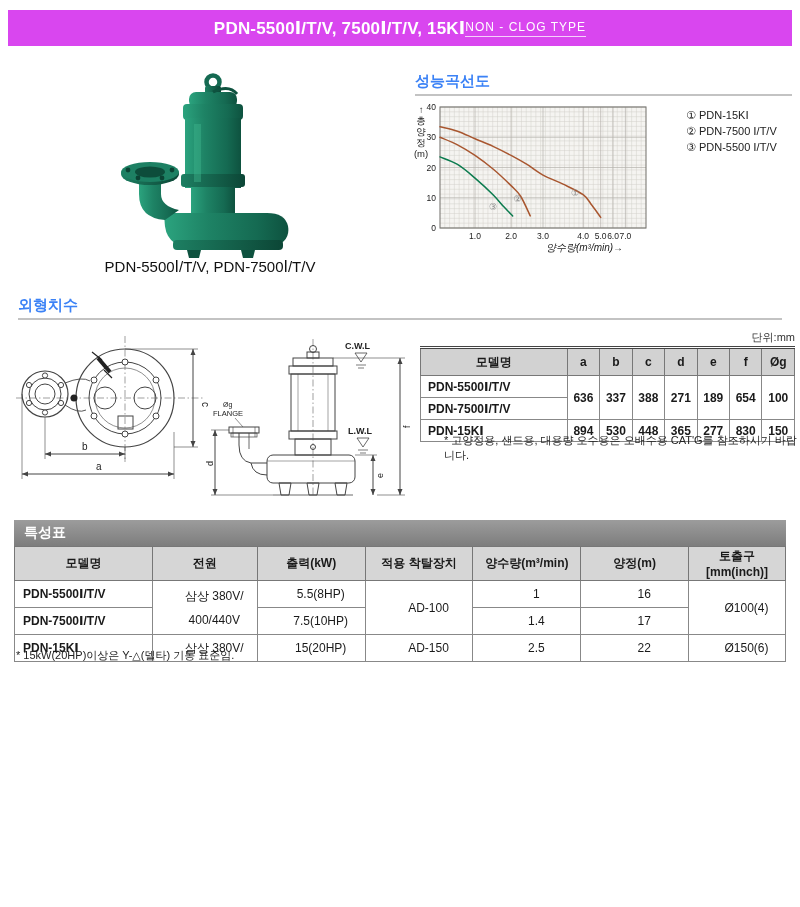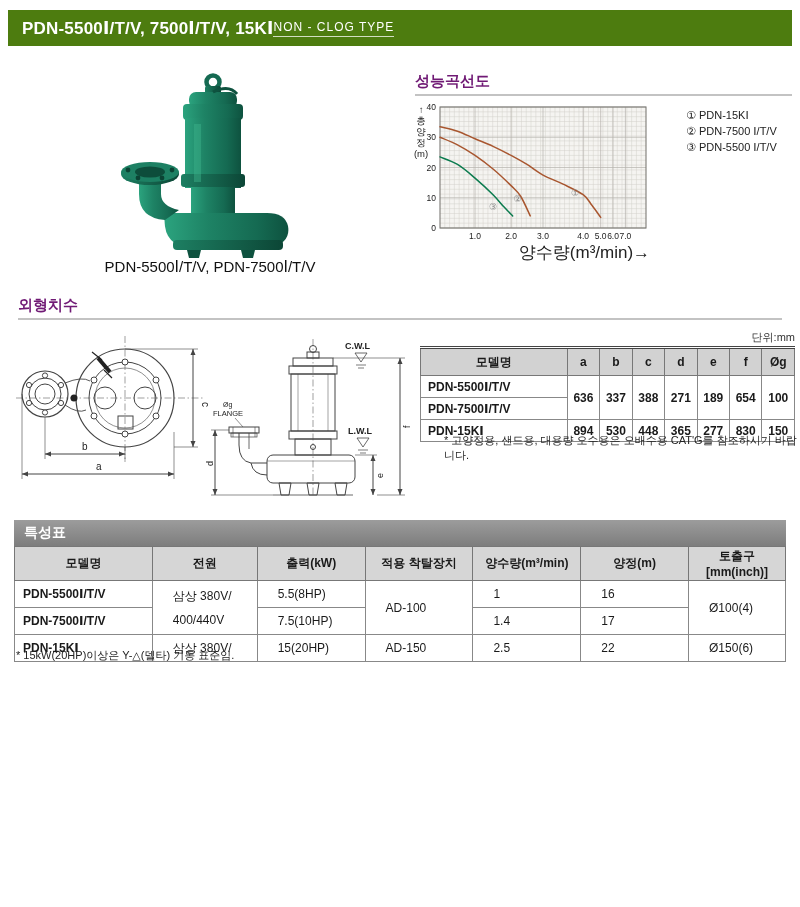--- a/index.html
+++ b/index.html
@@ -1,51 +1,51 @@
 <!DOCTYPE html>
 <html><head>
 <meta charset="utf-8">
 <style>
   html,body{margin:0;padding:0;background:#fff;}
   .page{position:relative;width:800px;height:907px;background:#fff;overflow:hidden;
         font-family:"Liberation Sans","DejaVu Sans",sans-serif;color:#1a1a1a;}
   
-  .topbar{position:absolute;left:8px;top:10px;width:784px;height:36px;background:#4d7c0f;
-          display:flex;align-items:center;justify-content:flex-start;padding:0 14px;box-sizing:border-box;}
+  .topbar{position:absolute;left:8px;top:10px;width:784px;height:36px;background:#d946ef;
+          display:flex;align-items:center;justify-content:center;padding:0 14px;box-sizing:border-box;}
   .topbar .title{color:#fff;font-size:17px;font-weight:bold;letter-spacing:0.2px;}
   .topbar .typetag{color:#fff;font-size:12px;letter-spacing:1px;border-bottom:1px solid rgba(255,255,255,.75);padding-bottom:2px;}
   
   .watermark{position:absolute;left:18px;top:300px;width:770px;height:210px;overflow:hidden;
              font-size:185px;font-weight:bold;line-height:200px;letter-spacing:6px;
              color:rgba(60,60,55,0.05);white-space:nowrap;pointer-events:none;}
   
-  .sec-title{position:absolute;font-size:15px;font-weight:bold;color:#701a75;}
+  .sec-title{position:absolute;font-size:15px;font-weight:bold;color:#3b82f6;}
   .sec-rule{position:absolute;height:2px;background:#c3c3c3;}
   
   .caption{position:absolute;left:60px;top:258px;width:300px;text-align:center;font-size:15px;color:#111;}
   
   .legend{position:absolute;left:686px;top:107px;font-size:11px;color:#222;line-height:16px;white-space:nowrap;}
-  .xlabel{position:absolute;left:492px;top:241px;width:185px;text-align:center;font-size:17px;color:#222;}
+  .xlabel{position:absolute;left:492px;top:241px;width:185px;text-align:center;font-size:10px;color:#222;font-style:italic;}
   .ylabel{position:absolute;left:413px;top:104px;width:16px;display:flex;flex-direction:column;align-items:center;
           font-size:9.5px;color:#222;line-height:11px;}
   
   table{border-collapse:collapse;}
   .dimtable{position:absolute;left:420px;top:346px;width:375px;font-size:12px;
             border-top:3px double #444;border-bottom:1.5px solid #555;}
   .dimtable th{background:#d2d2d2;border:1px solid #777;height:24px;font-weight:bold;font-size:12px;}
   .dimtable td{border:1px solid #888;height:19px;text-align:center;font-weight:600;}
   .dimtable td.model{text-align:left;padding-left:7px;}
   .unit{position:absolute;left:645px;top:330px;width:150px;text-align:right;font-size:11px;color:#333;}
   .footnote{position:absolute;font-size:11px;color:#222;}
   .charbar{position:absolute;left:14px;top:520px;width:772px;height:26px;box-sizing:border-box;
            background:linear-gradient(#9c9c9c,#7d7d7d);color:#fff;font-size:14px;font-weight:bold;
            line-height:26px;padding-left:10px;font-family:Liberation Serif, serif;}
   .chartable{position:absolute;left:14px;top:546px;width:772px;font-size:12px;border:1px solid #666;}
   .chartable th{background:#d6d6d6;border:1px solid #777;height:22px;font-weight:bold;font-size:12px;}
-  .chartable td{border:1px solid #888;height:24px;padding-left:20px;}
+  .chartable td{border:1px solid #888;height:24px;text-align:center;padding-left:20px;}
   .chartable td.model{text-align:left;padding-left:8px;font-weight:600;}
   .pwr div{height:24px;line-height:24px;}
   svg text{font-family:"Liberation Sans","DejaVu Sans",sans-serif;}
 </style>
 </head>
 <body>
 
 <div class="page">
 
 

